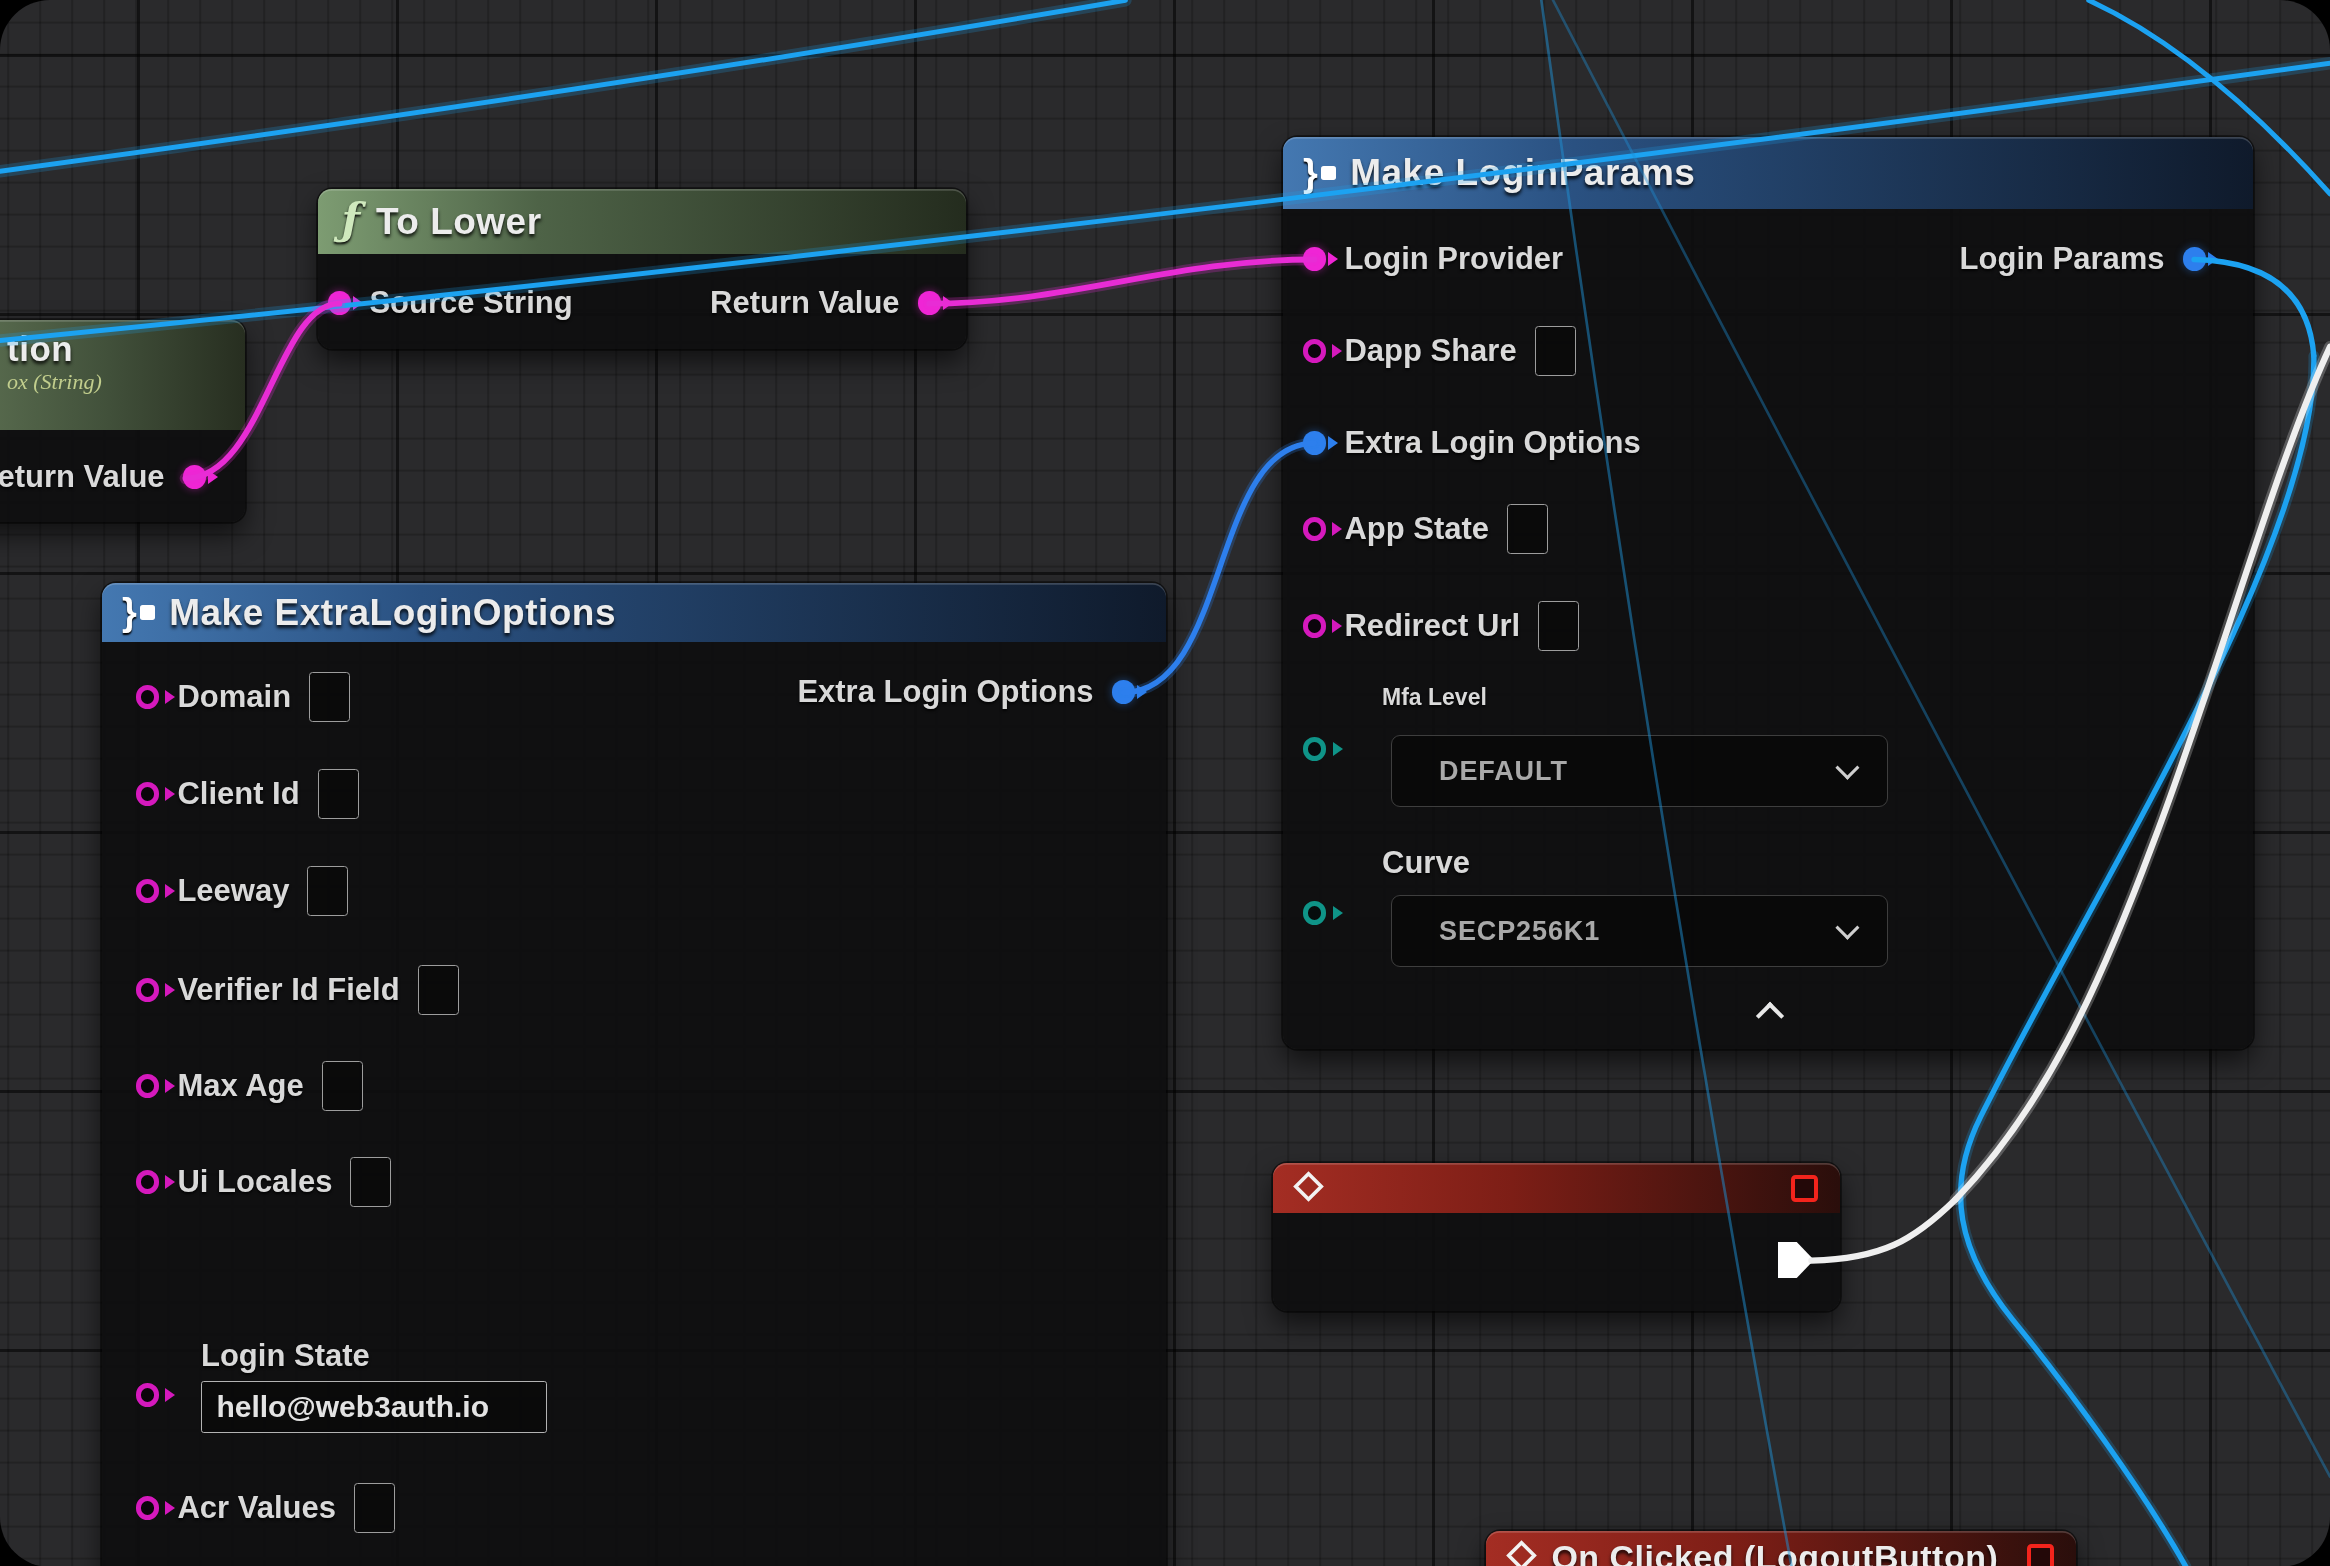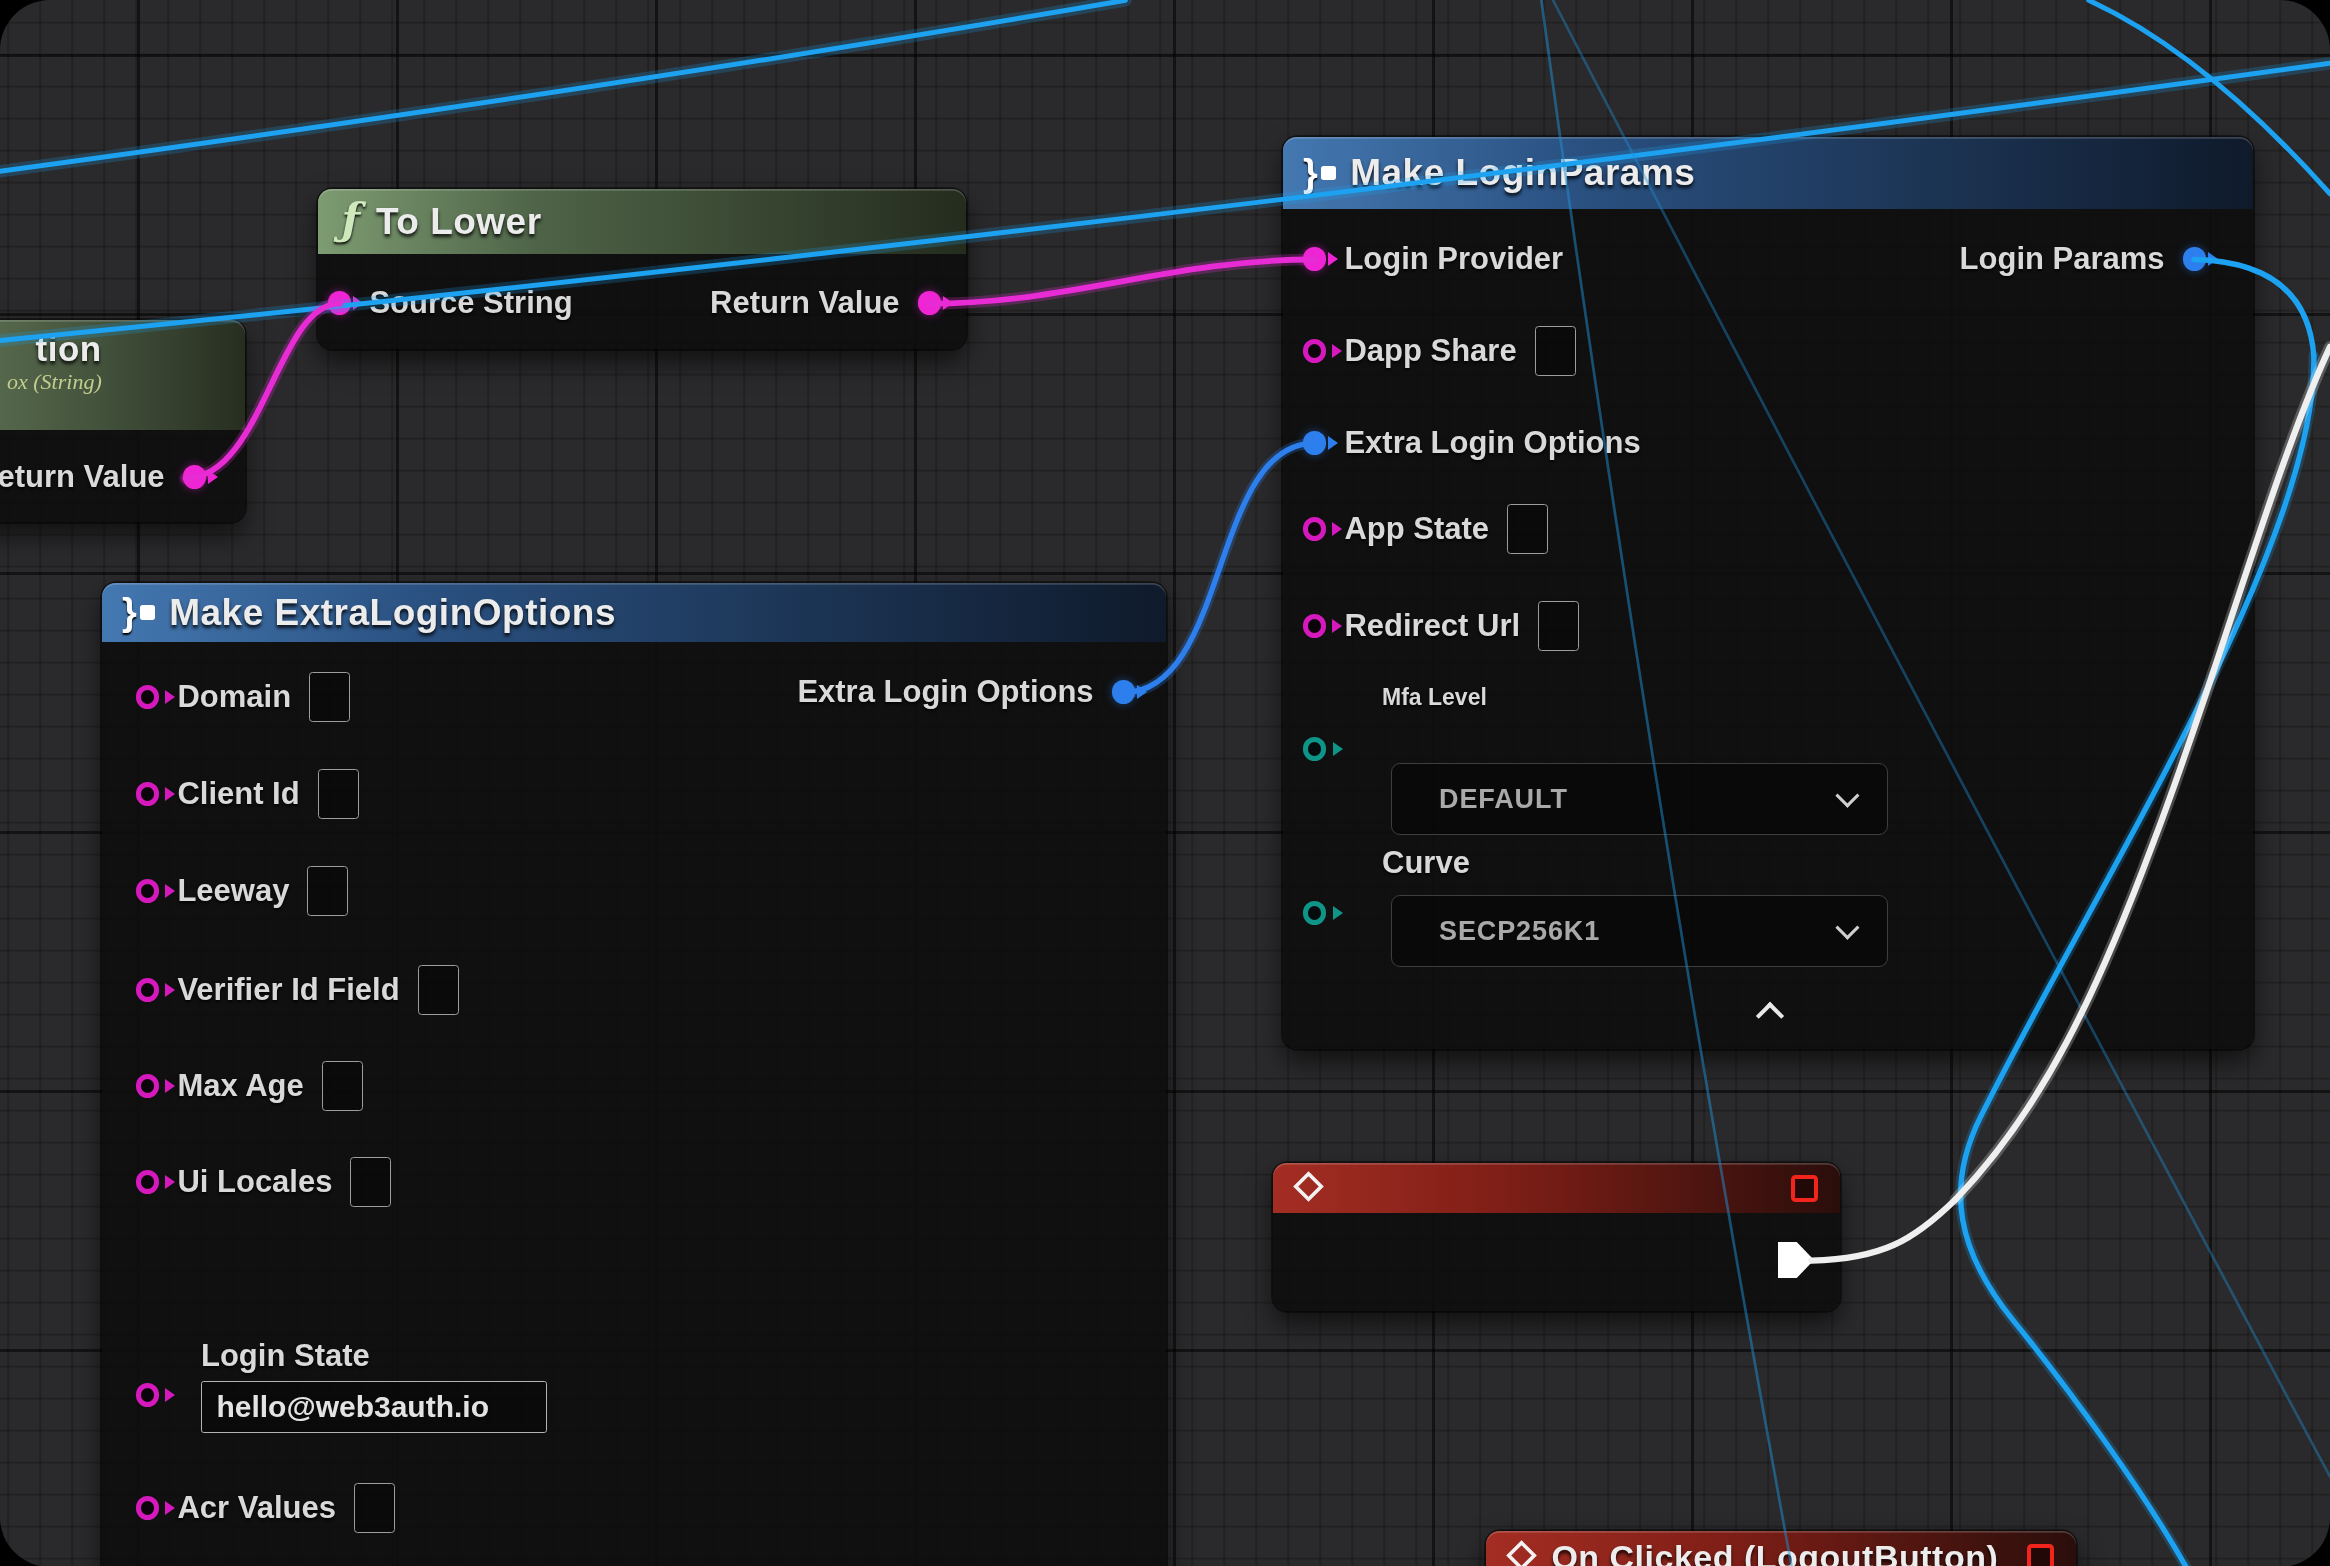--- a/index.html
+++ b/index.html
@@ -87,21 +87,21 @@
       <path d="M 2172,1332 C 2270,1230 2330,1100 2390,940 C 2460,760 2525,520 2588,385" stroke="#efefef" stroke-width="13" opacity="0.25"></path>
       <path d="M 2172,1332 C 2270,1230 2330,1100 2390,940 C 2460,760 2525,520 2588,385" stroke="#efefef" stroke-width="7"></path>
     </g>
   </svg>
 
   <div class="nodes">
 
     <div class="node" style="left:-56px;top:320px;width:301px;height:202px;">
       <div class="hdr hdr-green-dim" style="height:110px;border-radius:13.5px;border-bottom-left-radius:0;border-bottom-right-radius:0;align-items:flex-start;">
         <div style="padding:9px 0 0 63px;">
-          <div class="title" style="font-size:35px;text-align:right;">tion</div>
+          <div class="title" style="font-size:35px;">tion</div>
           <div class="sub">ox (String)</div>
         </div>
       </div>
       <div class="row out" style="top:132px;right:39px;">
         <span class="lbl">eturn Value</span>
         <span class="pin pin-pink"></span>
       </div>
     </div>
 
     <div class="node" style="left:318px;top:189px;width:648px;height:160px;">
@@ -209,21 +209,21 @@
       <div class="row" style="top:464px;left:20px;">
         <span class="pin pin-pink hollow"></span>
         <span class="lbl">Redirect Url</span>
         <span class="txtbox"></span>
       </div>
 
       <div class="lbl" style="position:absolute;top:547px;left:99px;color:#d9d9d9;font-weight:bold;font-size:23px;text-shadow:0 1.8px 2.7px rgba(0,0,0,0.8);">Mfa Level</div>
       <div class="row" style="top:587px;left:20px;">
         <span class="pin pin-teal"></span>
       </div>
-      <div class="dropdown" style="top:626px;left:108px;gap:11px;">
+      <div class="dropdown" style="top:598px;left:108px;gap:11px;">
         <span class="val">DEFAULT</span>
         <span class="chev"></span>
       </div>
 
       <div class="lbl" style="position:absolute;top:708px;left:99px;color:#d9d9d9;font-weight:bold;font-size:31px;text-shadow:0 1.8px 2.7px rgba(0,0,0,0.8);">Curve</div>
       <div class="row" style="top:751px;left:20px;">
         <span class="pin pin-teal"></span>
       </div>
       <div class="dropdown" style="top:758px;left:108px;gap:44px;">
         <span class="val">SECP256K1</span>

